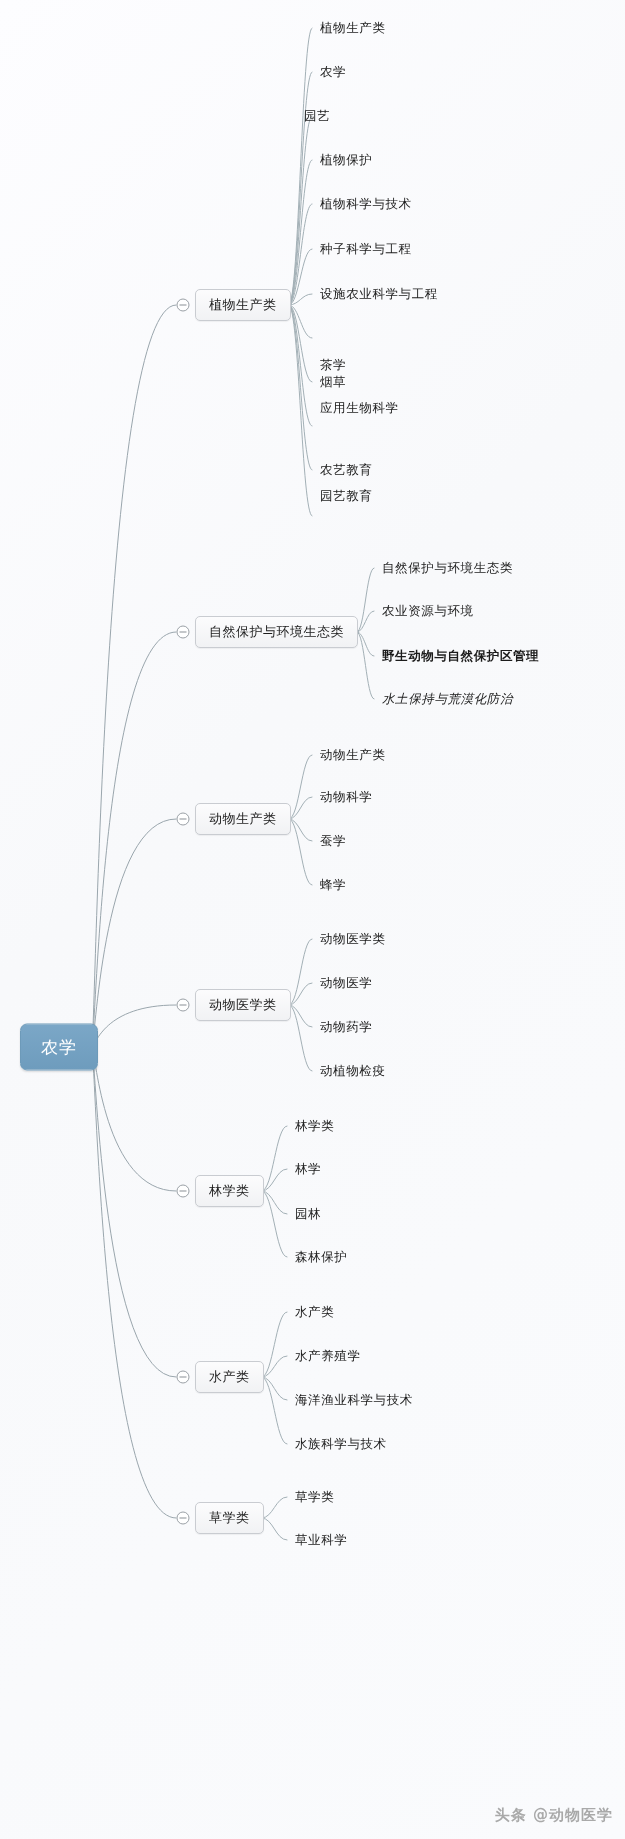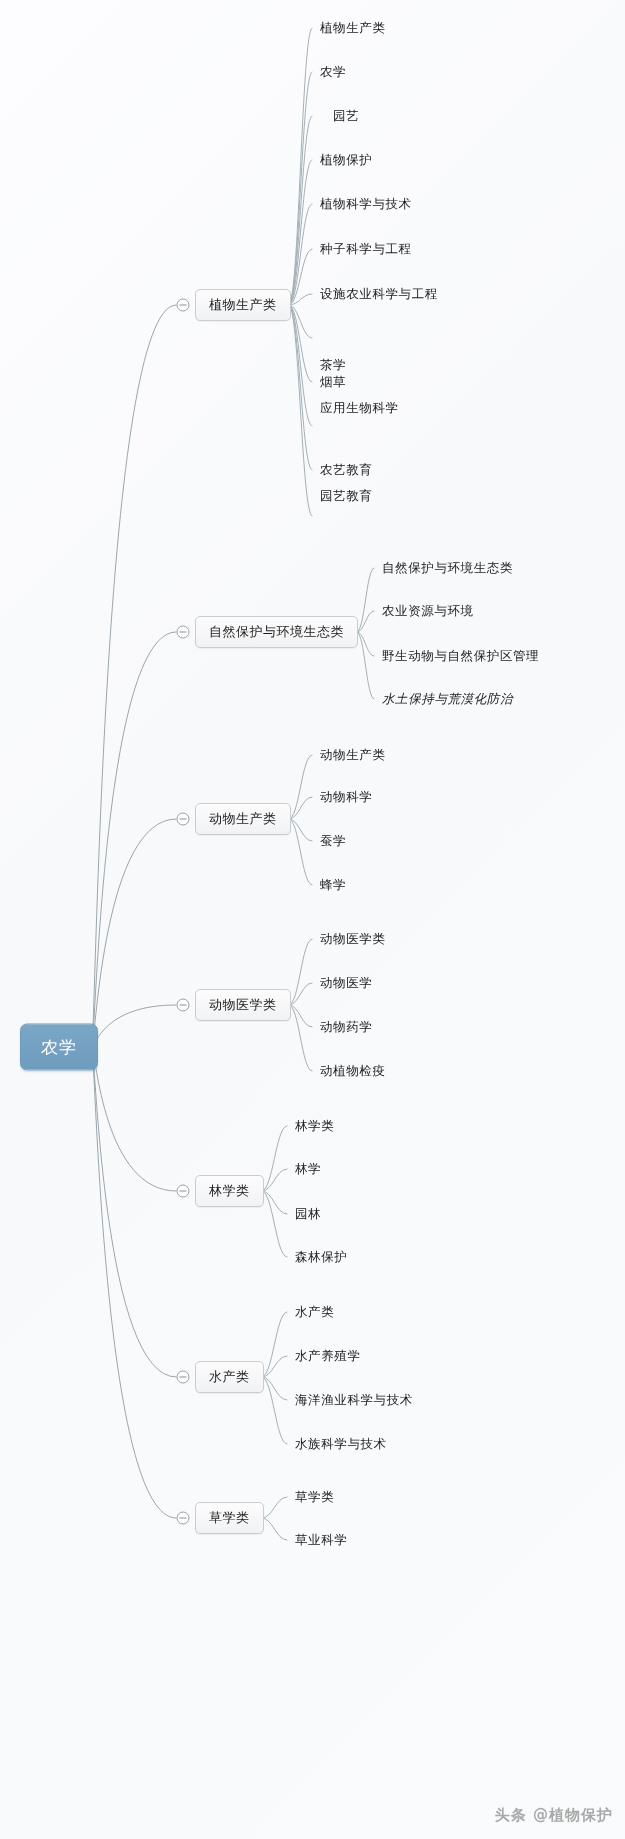--- a/index.html
+++ b/index.html
@@ -120,35 +120,35 @@
       <path d="M 261.8 1518 C 273.14 1518, 275.66 1497, 287 1497" fill="none" stroke="#a3b0b6" stroke-width="1" stroke-linecap="round"></path>
       <path d="M 261.8 1518 C 273.14 1518, 275.66 1540, 287 1540" fill="none" stroke="#a3b0b6" stroke-width="1" stroke-linecap="round"></path>
     </svg>
 
   <div id="nodes">
       <div class="node root" style="left: 20px; top: 1047px;">农学</div>
       <div class="node branch" style="left: 195px; top: 305px;">植物生产类</div>
       <div class="collapse" style="left: 183px; top: 305px;"></div>
       <div class="node leaf" style="left: 320px; top: 28px;">植物生产类</div>
       <div class="node leaf" style="left: 320px; top: 72px;">农学</div>
-      <div class="node leaf" style="left: 333px; top: 116px; text-align: center;">园艺</div>
+      <div class="node leaf" style="left: 304px; top: 116px; text-align: center;">园艺</div>
       <div class="node leaf" style="left: 320px; top: 160px;">植物保护</div>
       <div class="node leaf" style="left: 320px; top: 204px;">植物科学与技术</div>
       <div class="node leaf" style="left: 320px; top: 249px;">种子科学与工程</div>
       <div class="node leaf" style="left: 320px; top: 294px;">设施农业科学与工程</div>
       <div class="node leaf" style="left: 320px; top: 338px; margin-top: 27px;">茶学</div>
       <div class="node leaf" style="left: 320px; top: 382px;">烟草</div>
       <div class="node leaf" style="left: 320px; top: 408px;">应用生物科学</div>
       <div class="node leaf" style="left: 320px; top: 470px;">农艺教育</div>
       <div class="node leaf" style="left: 320px; top: 496px;">园艺教育</div>
       <div class="node branch" style="left: 195px; top: 632px;">自然保护与环境生态类</div>
       <div class="collapse" style="left: 183px; top: 632px;"></div>
       <div class="node leaf" style="left: 382px; top: 568px;">自然保护与环境生态类</div>
       <div class="node leaf" style="left: 382px; top: 611px;">农业资源与环境</div>
-      <div class="node leaf" style="left: 382px; top: 656px;">野生动物与自然保护区管理</div>
+      <div class="node leaf" style="left: 382px; top: 656px; font-weight: bold;">野生动物与自然保护区管理</div>
       <div class="node leaf" style="left: 382px; top: 699px; font-style: italic;">水土保持与荒漠化防治</div>
       <div class="node branch" style="left: 195px; top: 819px;">动物生产类</div>
       <div class="collapse" style="left: 183px; top: 819px;"></div>
       <div class="node leaf" style="left: 320px; top: 755px;">动物生产类</div>
       <div class="node leaf" style="left: 320px; top: 797px;">动物科学</div>
       <div class="node leaf" style="left: 320px; top: 841px;">蚕学</div>
       <div class="node leaf" style="left: 320px; top: 885px;">蜂学</div>
       <div class="node branch" style="left: 195px; top: 1005px;">动物医学类</div>
       <div class="collapse" style="left: 183px; top: 1005px;"></div>
       <div class="node leaf" style="left: 320px; top: 939px;">动物医学类</div>
@@ -166,14 +166,14 @@
       <div class="node leaf" style="left: 295px; top: 1312px;">水产类</div>
       <div class="node leaf" style="left: 295px; top: 1356px; text-align: right;">水产养殖学</div>
       <div class="node leaf" style="left: 295px; top: 1400px;">海洋渔业科学与技术</div>
       <div class="node leaf" style="left: 295px; top: 1444px;">水族科学与技术</div>
       <div class="node branch" style="left: 195px; top: 1518px;">草学类</div>
       <div class="collapse" style="left: 183px; top: 1518px;"></div>
       <div class="node leaf" style="left: 295px; top: 1497px;">草学类</div>
       <div class="node leaf" style="left: 295px; top: 1540px;">草业科学</div>
     </div>
 
-  <div class="watermark">头条 @植物保护</div>
+  <div class="watermark">头条 @动物医学</div>
 </div>
 
 </body></html>

